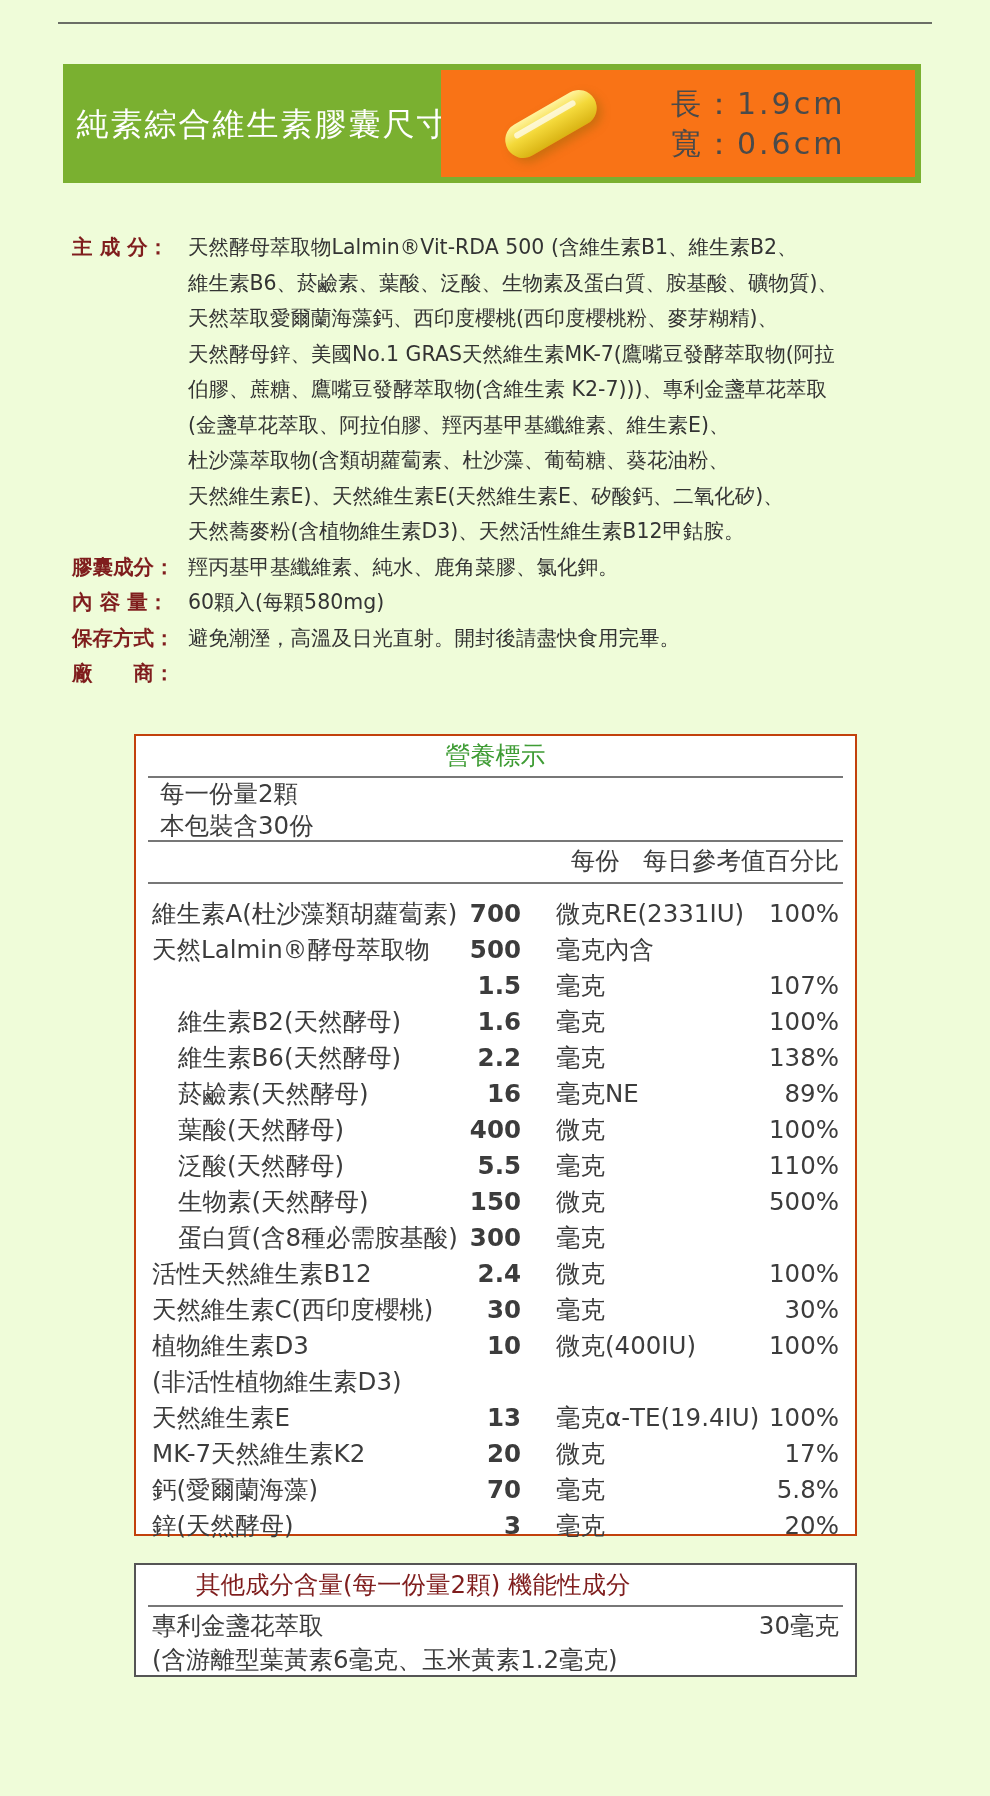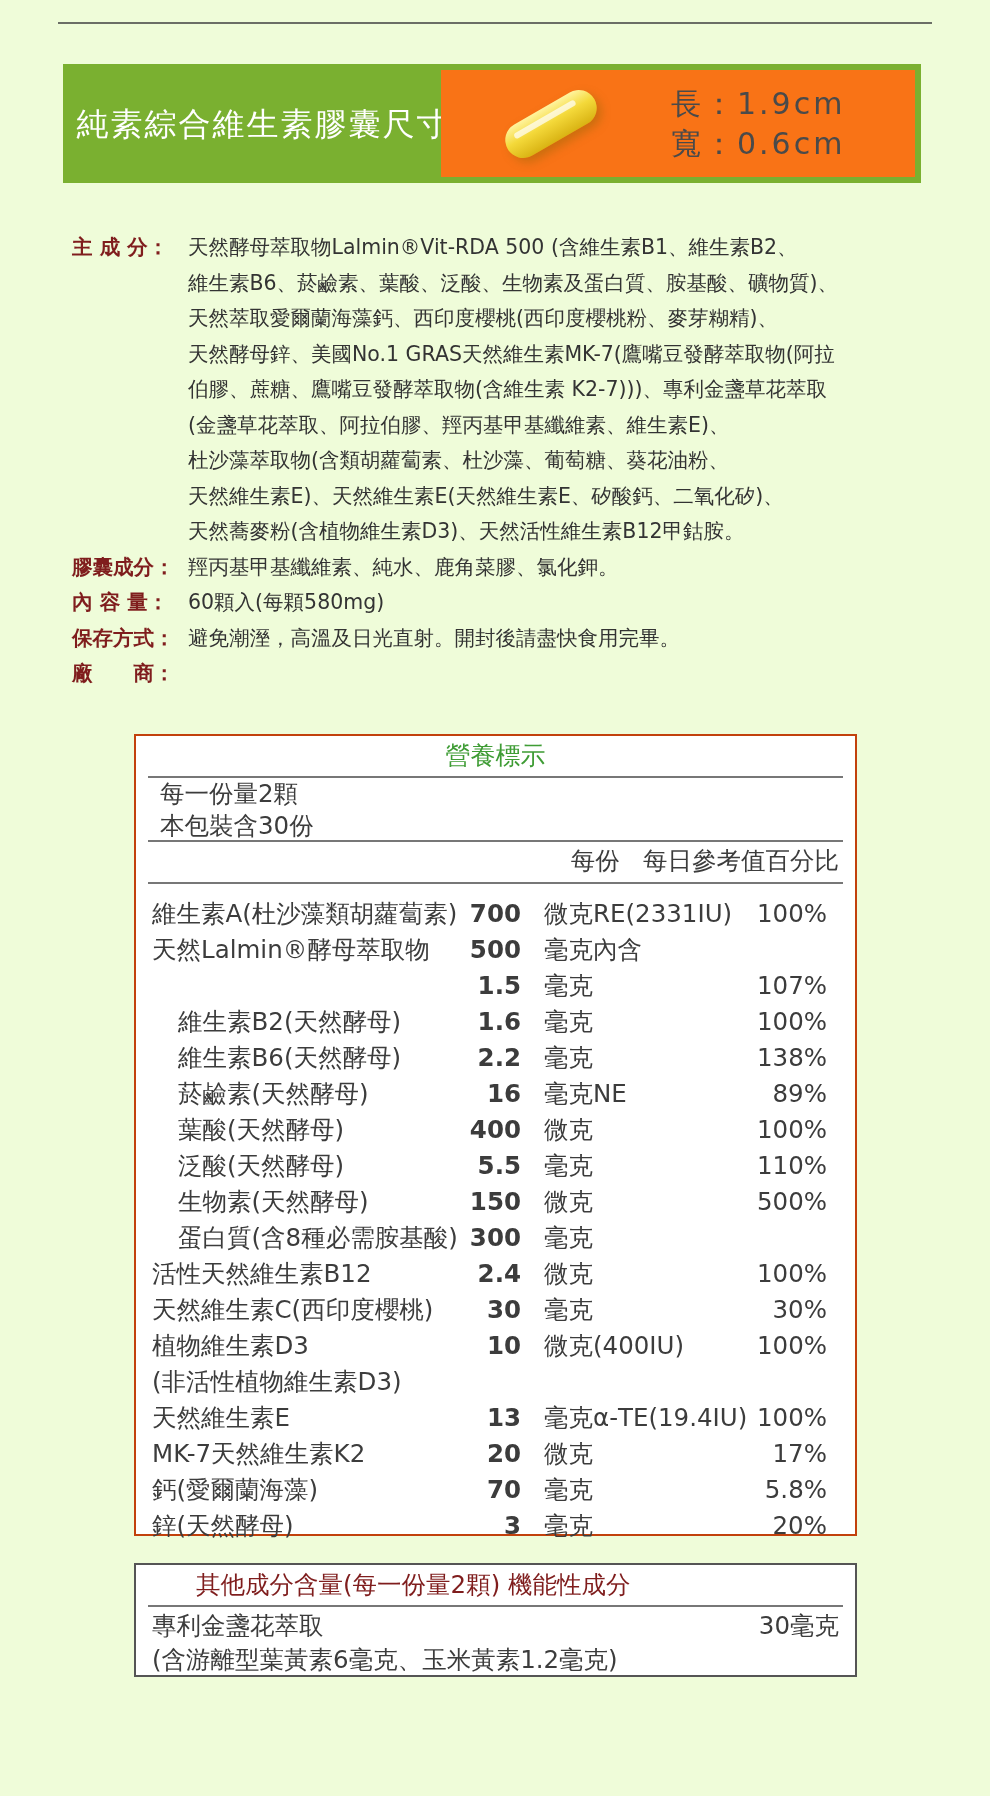--- a/index.html
+++ b/index.html
@@ -33,22 +33,22 @@
     border: 2px solid #c2410c; background: #fff; font-size: 24.5px; color: #3c3c3c; }
   .ntable .title { text-align: center; color: #3f9c35; height: 40px; line-height: 40px; font-size: 25px; }
   .hr { position: absolute; left: 12px; right: 12px; height: 2px; background: #777; }
   .serving { position: absolute; left: 24px; top: 42px; line-height: 32px; }
   .colhead { position: absolute; right: 16px; top: 104px; line-height: 42px; white-space: pre; }
   .rows { position: absolute; left: 16px; right: 16px; top: 148px; margin-top: 12px; }
   .row { position: relative; height: 36px; line-height: 36px; white-space: nowrap; }
   .row .name { position: absolute; left: 0; }
   .row.sub .name { left: 26px; }
   .row .amt { position: absolute; right: 318px; text-align: center; font-weight: bold; }
-  .row .unit { position: absolute; left: 392px; text-align: center; }
-  .row .pct { position: absolute; right: 12px; text-align: right; }
+  .row .unit { position: absolute; left: 404px; text-align: center; }
+  .row .pct { position: absolute; right: 0; text-align: right; }
 
   
   .otable { position: absolute; left: 134px; top: 1563px; width: 723px; height: 114px;
     border: 2px solid #555; background: #fff; font-size: 24.5px; color: #3c3c3c; }
   .otable .title { position: absolute; left: 60px; top: 0; line-height: 40px; color: #7f1d1d; }
   .otable .hr { top: 40px; }
   .otable .item { position: absolute; left: 16px; top: 44px; line-height: 34px; }
   .otable .val { position: absolute; right: 16px; top: 44px; line-height: 34px; }
 </style>
 </head>

